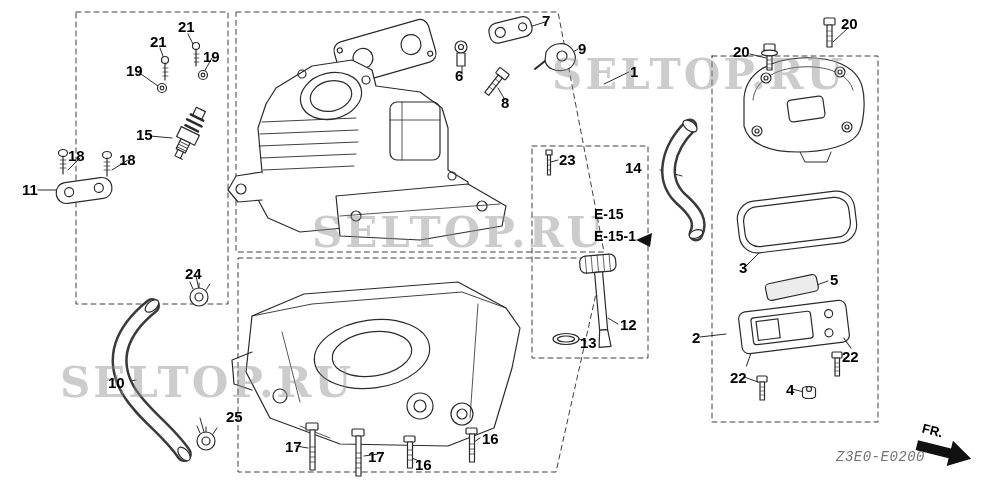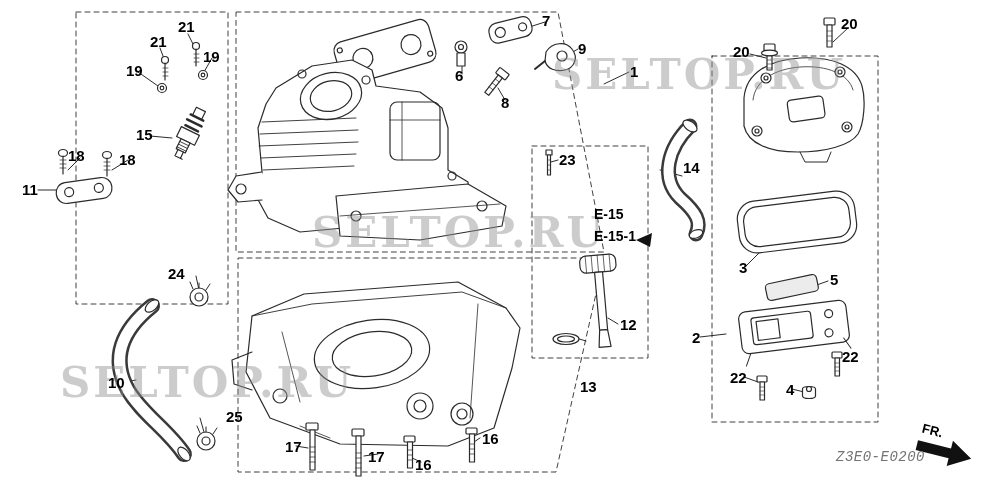--- a/index.html
+++ b/index.html
@@ -277,26 +277,26 @@
       <span class="callout" style="left: 455px; top: 67px;">6</span>
       <span class="callout" style="left: 630px; top: 63px;">1</span>
       <span class="callout" style="left: 841px; top: 15px;">20</span>
       <span class="callout" style="left: 733px; top: 43px;">20</span>
       <span class="callout" style="left: 501px; top: 94px;">8</span>
       <span class="callout" style="left: 136px; top: 126px;">15</span>
       <span class="callout" style="left: 68px; top: 147px;">18</span>
       <span class="callout" style="left: 119px; top: 151px;">18</span>
       <span class="callout" style="left: 559px; top: 151px;">23</span>
       <span class="callout" style="left: 22px; top: 181px;">11</span>
-      <span class="callout" style="left: 683px; top: 159px;">14</span>
+      <span class="callout" style="left: 625px; top: 159px;">14</span>
       <span class="callout" style="left: 739px; top: 259px;">3</span>
-      <span class="callout" style="left: 168px; top: 265px;">24</span>
+      <span class="callout" style="left: 185px; top: 265px;">24</span>
       <span class="callout" style="left: 830px; top: 271px;">5</span>
       <span class="callout" style="left: 620px; top: 316px;">12</span>
-      <span class="callout" style="left: 580px; top: 334px; margin-top: 44px;">13</span>
+      <span class="callout" style="left: 580px; top: 334px;">13</span>
       <span class="callout" style="left: 692px; top: 329px;">2</span>
       <span class="callout" style="left: 842px; top: 348px;">22</span>
       <span class="callout" style="left: 730px; top: 369px;">22</span>
       <span class="callout" style="left: 108px; top: 374px;">10</span>
       <span class="callout" style="left: 786px; top: 381px;">4</span>
       <span class="callout" style="left: 190px; top: 408px; margin-left: 36px;">25</span>
       <span class="callout" style="left: 482px; top: 430px;">16</span>
       <span class="callout" style="left: 415px; top: 456px;">16</span>
       <span class="callout" style="left: 285px; top: 438px;">17</span>
       <span class="callout" style="left: 368px; top: 448px;">17</span>

